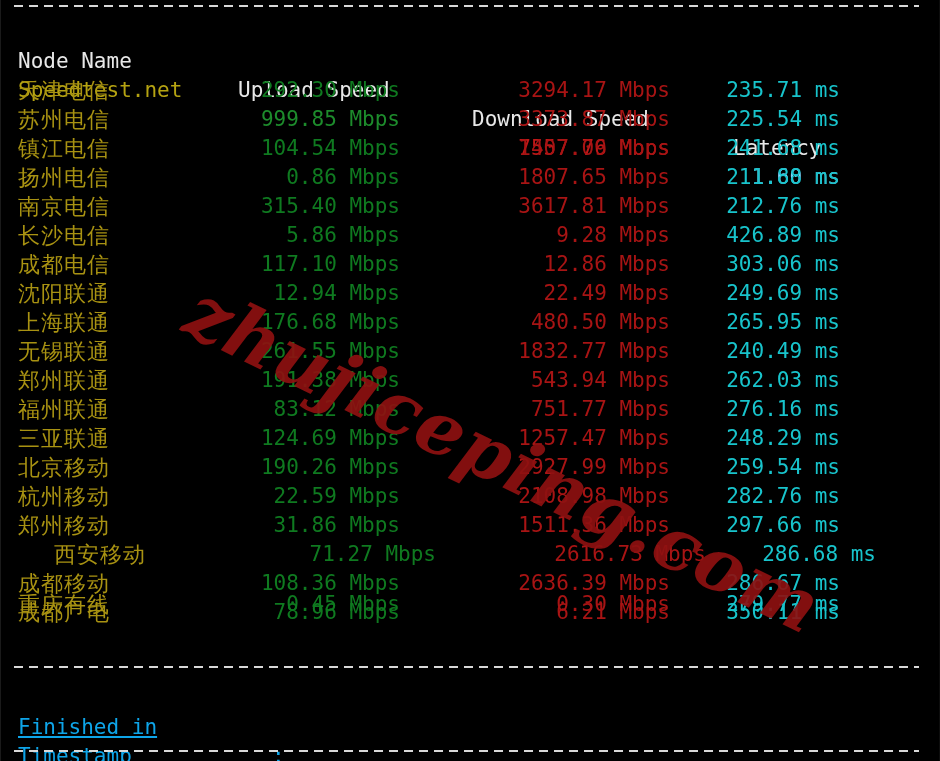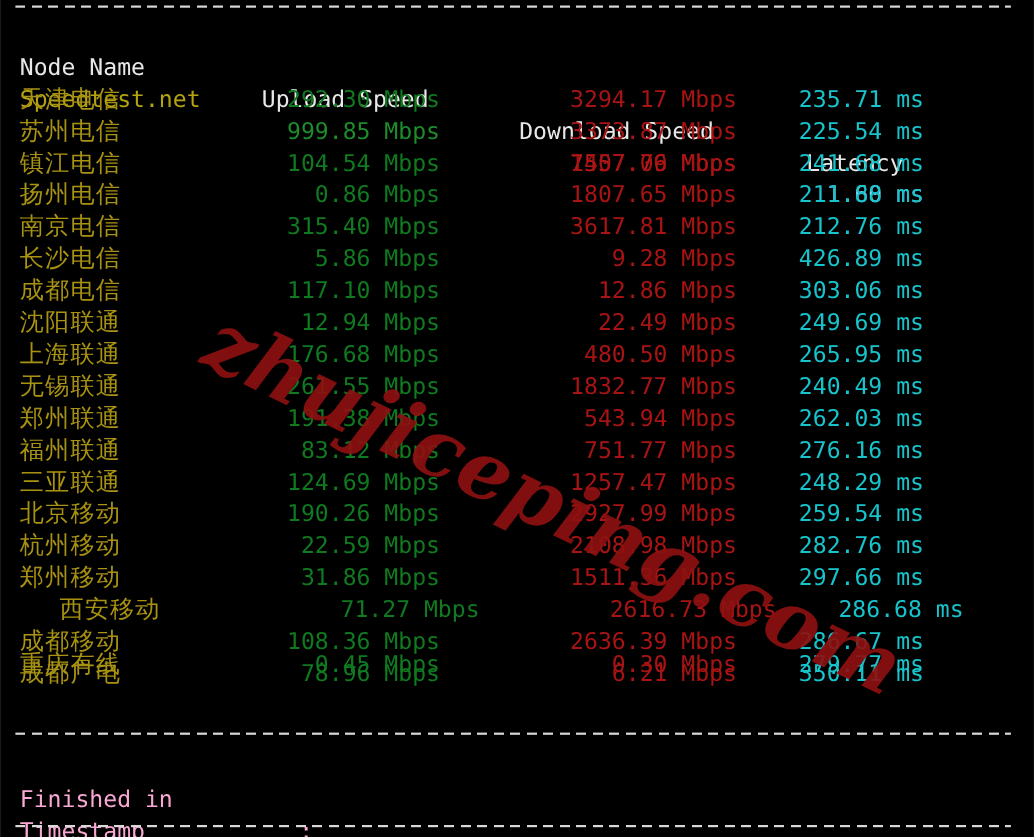--- a/index.html
+++ b/index.html
@@ -74,21 +74,21 @@
   
   .hdr      { color: #e8e8e8; }
   .name-ref { color: #b5a312; }
   .name     { color: #a89212; }
   .up       { color: #0f7a20; }
   .down     { color: #a81414; }
   .lat      { color: #18c4cc; }
   .ref-up   { color: #1d8c2c; }
   .ref-down { color: #c01818; }
   .ref-lat  { color: #7dd3fc; }
-  .footer-label { color: #f9a8d4; }
+  .footer-label { color: #0ea5e9; text-decoration: underline; }
 
   .cjk {
     font-family: "DejaVu Sans", "Liberation Sans", sans-serif;
     font-size: 22px;
     letter-spacing: 1px;
   }
 
   
   .f-label { position: absolute; left: 18px; font-size: 21px; white-space: pre; }
   .f-colon { position: absolute; left: 272px; font-size: 21px; white-space: pre; }

